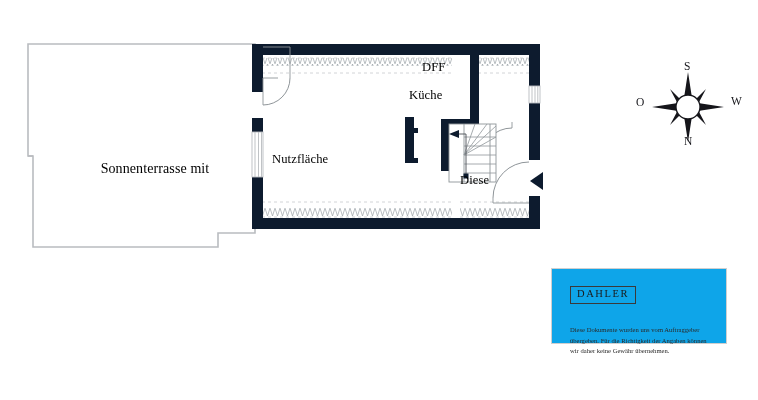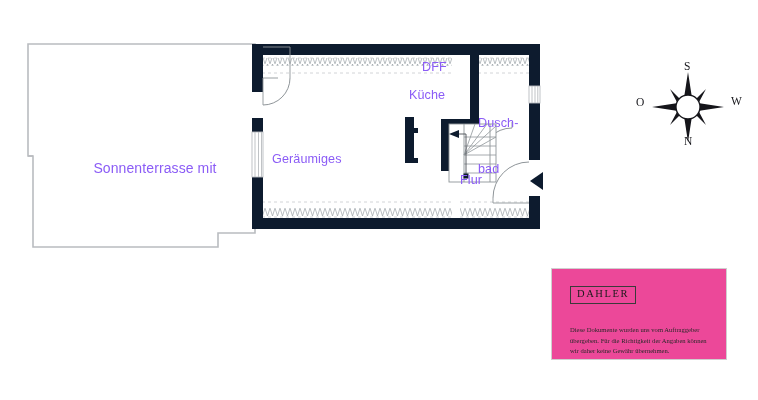--- a/index.html
+++ b/index.html
@@ -24,22 +24,22 @@
   svg.plan {
     position: absolute;
     left: 0;
     top: 0;
     width: 758px;
     height: 400px;
     display: block;
   }
   .room-label {
     position: absolute;
-    color: #8b5cf6;
-    font-family: Liberation Sans, sans-serif;
+    color: #000000;
+    font-family: Liberation Serif, serif;
     white-space: pre;
     line-height: 1.22;
     letter-spacing: 0.1px;
   }
   .label-terrace {
     left: 80px;
     top: 126px;
     width: 150px;
     font-size: 14px;
     text-align: center;
@@ -93,23 +93,23 @@
   .c-s { left: 56px; top: 8px; }
   .c-n { left: 56px; top: 83px; }
   .c-o { left: 8px; top: 44px; }
   .c-w { left: 103px; top: 43px; }
   
   #dahler-box {
     position: absolute;
     left: 551px;
     top: 268px;
     width: 176px;
-    height: 92px;
+    height: 76px;
     border: 1px solid #cfcfcf;
-    background: #ec4899;
+    background: #0ea5e9;
     box-sizing: border-box;
   }
   #dahler-logo {
     position: absolute;
     left: 18px;
     top: 17px;
     border: 1px solid #3a3a3a;
     padding: 2px 6px 3px 6px;
     font-family: "Liberation Serif", serif;
     font-size: 10.5px;
@@ -263,33 +263,29 @@
       </g>
     </g>
 
   </svg>
 
   <div class="room-label label-terrace">
     <div>Sonnenterrasse mit</div>
   </div>
 
   <div class="room-label label-living">
-    <div>Geräumiges</div>
+    <div>Nutzfläche</div>
   </div>
 
   <div class="room-label label-dff">DFF</div>
 
   <div class="room-label label-kuche">Küche</div>
 
-  <div class="room-label label-dusch">
-    <div>Dusch-</div>
-    <div>bad</div>
-  </div>
-
-  <div class="room-label label-flur">Flur</div>
+
+  <div class="room-label label-flur">Diese</div>
 
   <div id="compass">
     <svg width="120" height="110" viewBox="0 0 120 110">
 
       <path d="M60,20 L64,46 L60,52 L56,46 Z" fill="#15151a"></path>
       <path d="M60,90 L64,64 L60,58 L56,64 Z" fill="#15151a"></path>
       <path d="M24,55 L50,59 L56,55 L50,51 Z" fill="#15151a"></path>
       <path d="M96,55 L70,59 L64,55 L70,51 Z" fill="#15151a"></path>
 
       <path d="M42,37 L55,50 L50,52 Z" fill="#15151a"></path>

